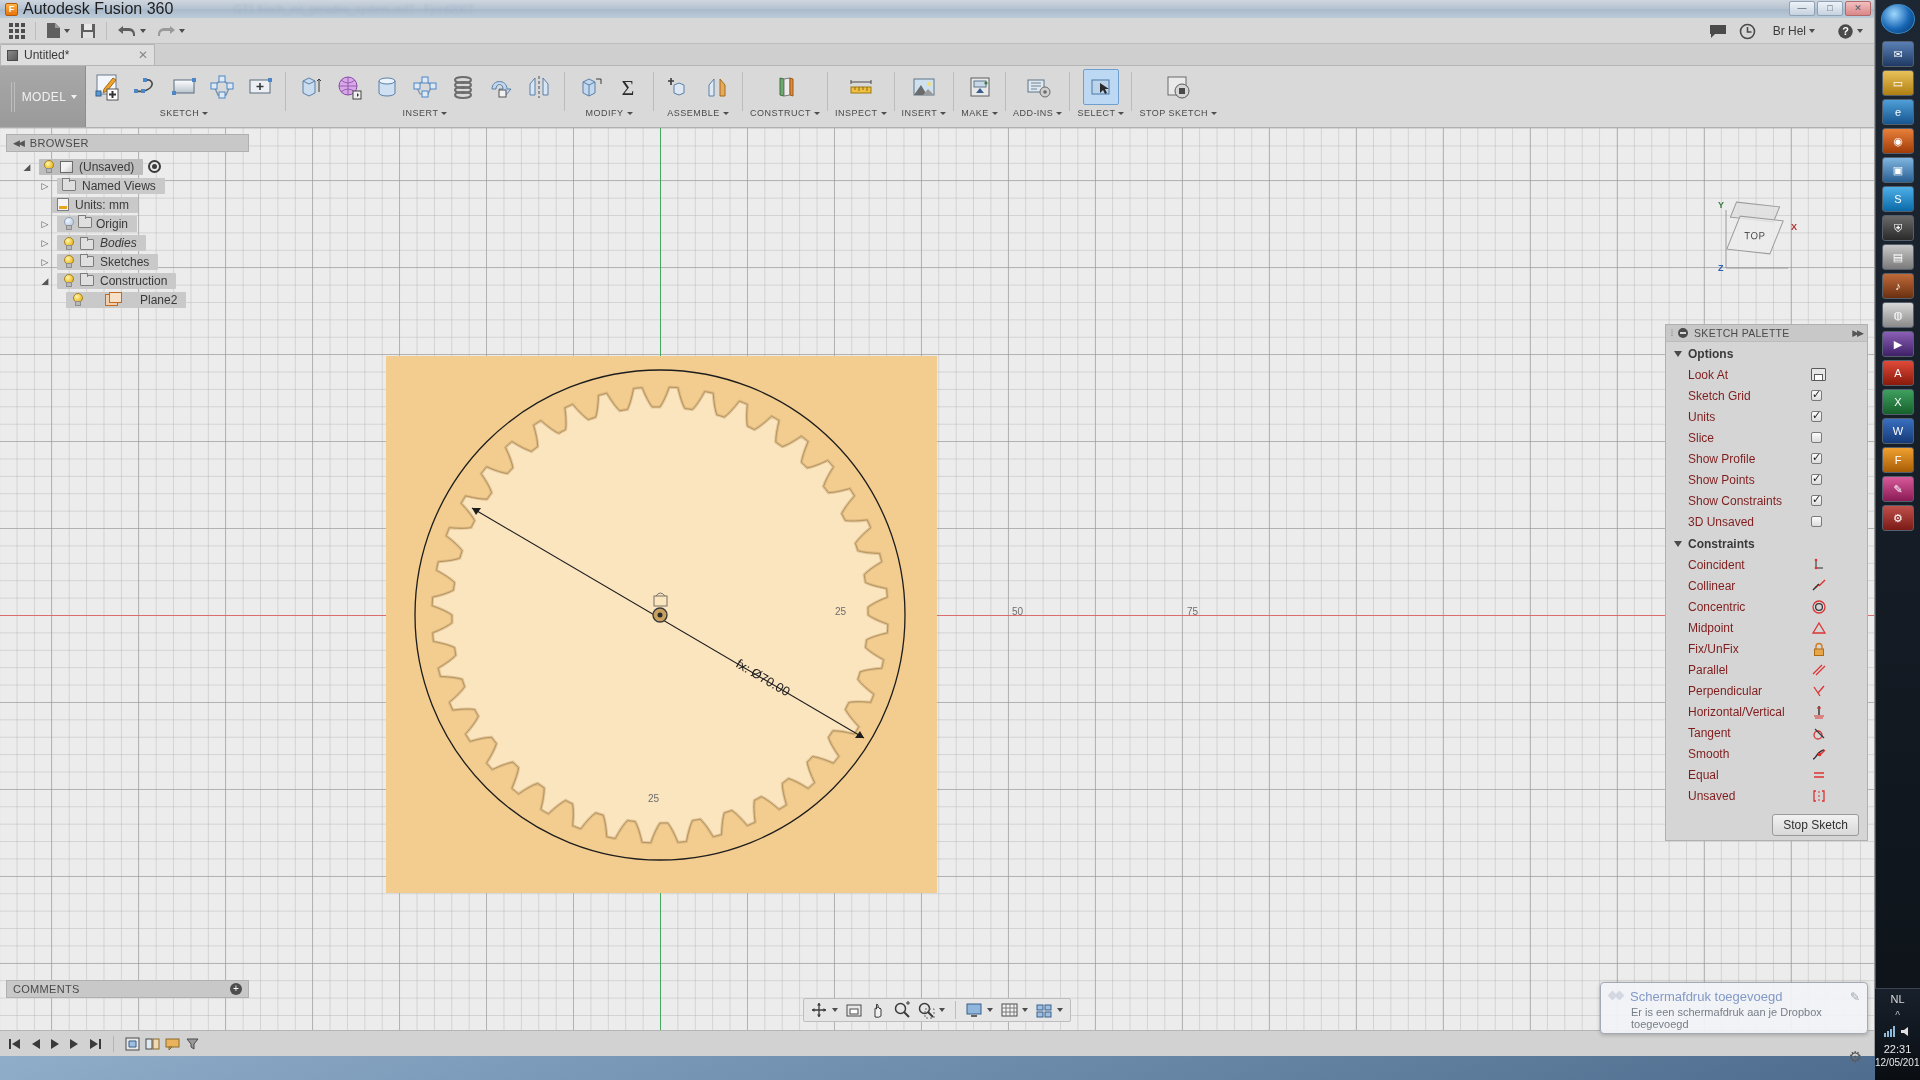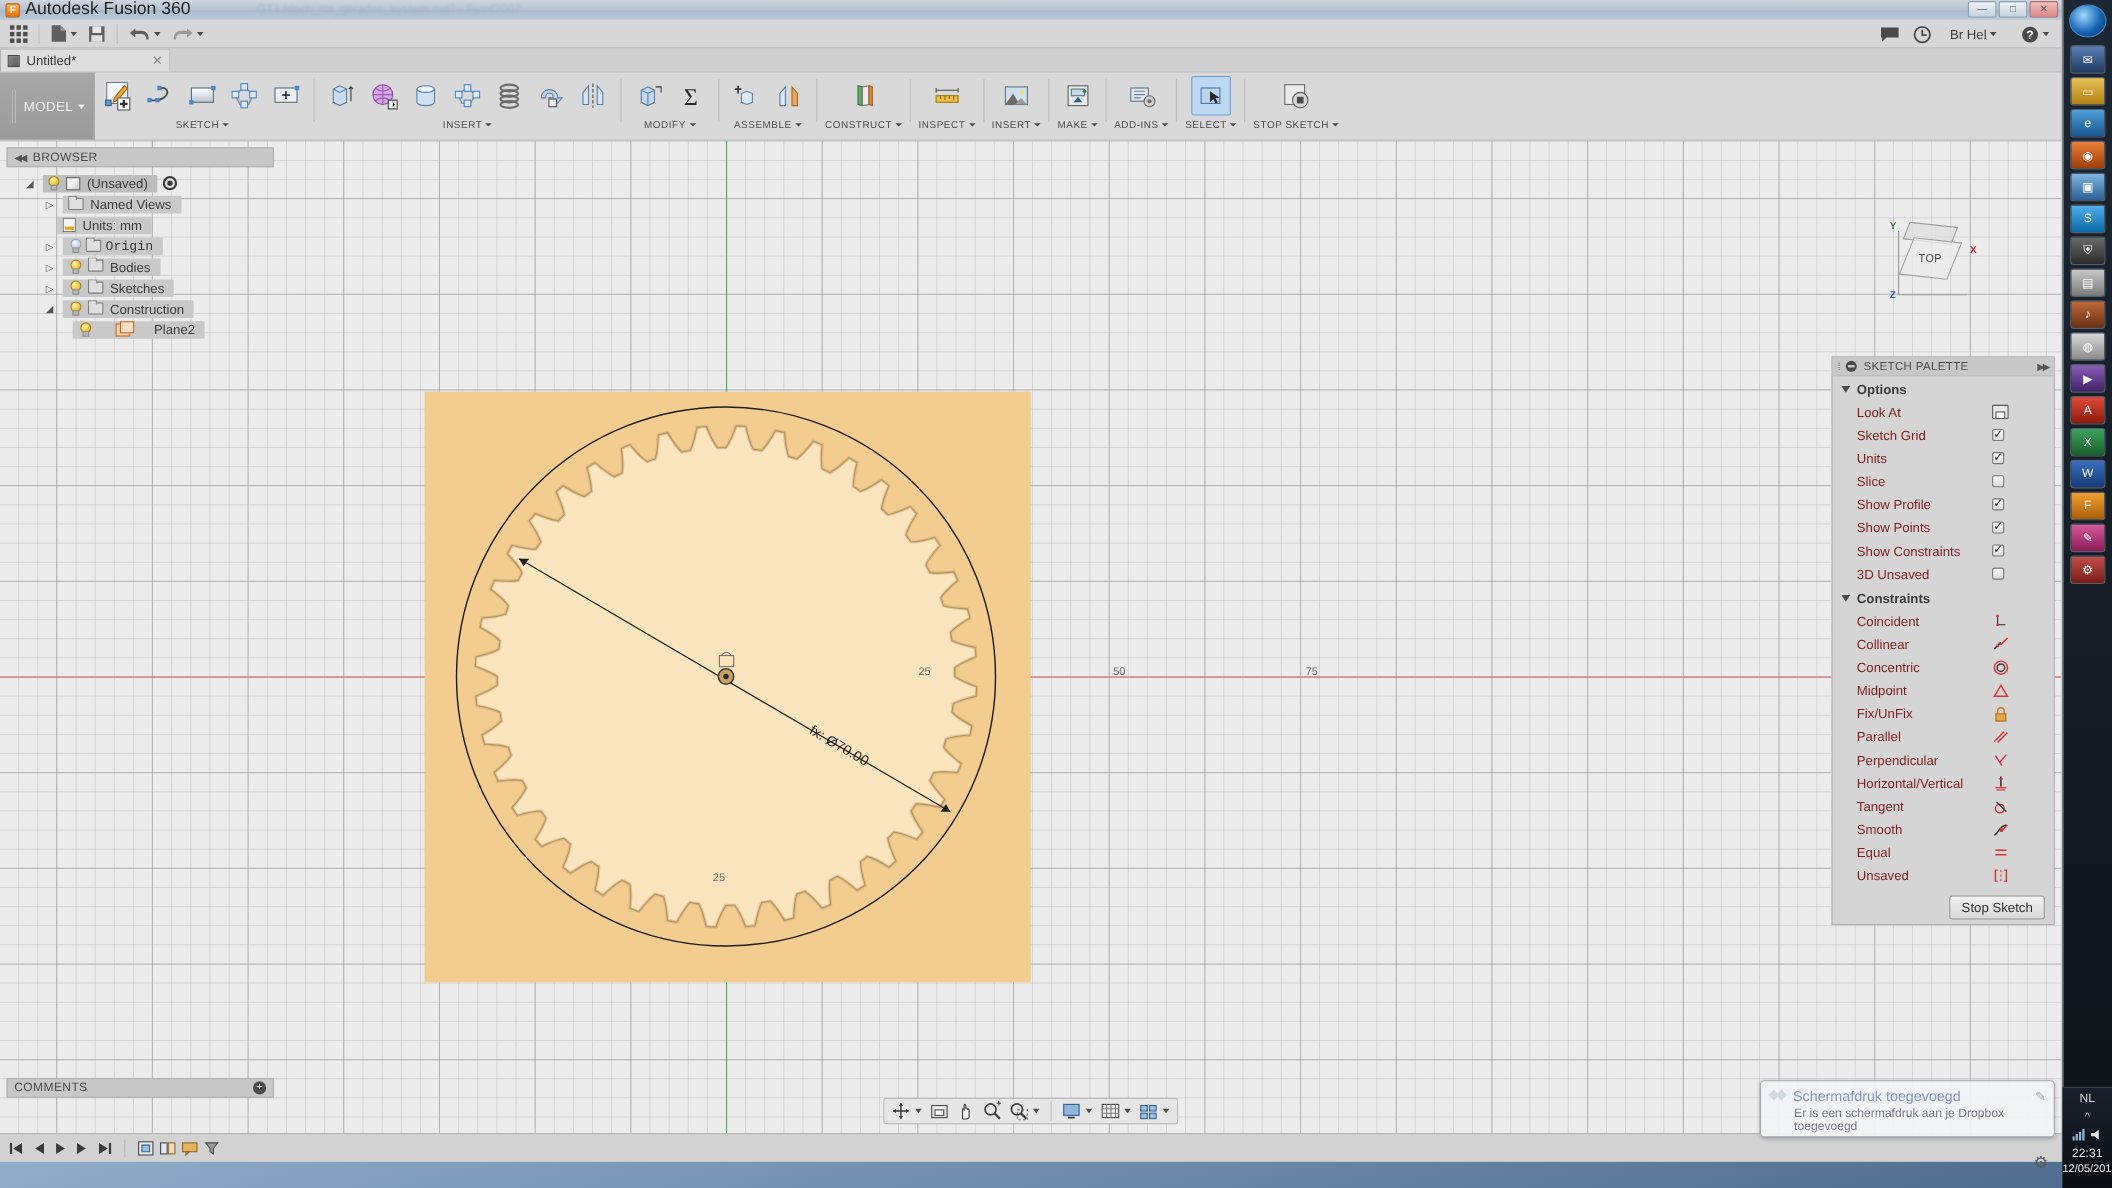--- a/index.html
+++ b/index.html
@@ -747,30 +747,30 @@
 
           <div class="trow" style="padding-left:46px;">
             <span class="tlabel" style="display:flex;align-items:center;gap:6px;">
               <span class="doc-ico"></span>
               <span>Units: mm</span>
             </span>
           </div>
 
           <div class="trow" style="padding-left:32px;">
             <span class="tw">▷</span>
-            <span class="tlabel" style="display:flex;align-items:center;gap:4px;font-family:Liberation Mono, monospace;">
+            <span class="tlabel" style="display:flex;align-items:flex-start;gap:4px;">
               <span class="bulb off"></span>
               <span class="folder"></span>
               <span>Origin</span>
             </span>
           </div>
 
           <div class="trow" style="padding-left:32px;">
             <span class="tw">▷</span>
-            <span class="tlabel" style="display:flex;align-items:flex-start;gap:6px;">
+            <span class="tlabel" style="display:flex;align-items:flex-end;gap:6px;font-style:italic;">
               <span class="bulb"></span>
               <span class="folder"></span>
               <span>Bodies</span>
             </span>
           </div>
 
           <div class="trow" style="padding-left:32px;">
             <span class="tw">▷</span>
             <span class="tlabel" style="display:flex;align-items:center;gap:6px;">
               <span class="bulb"></span>

